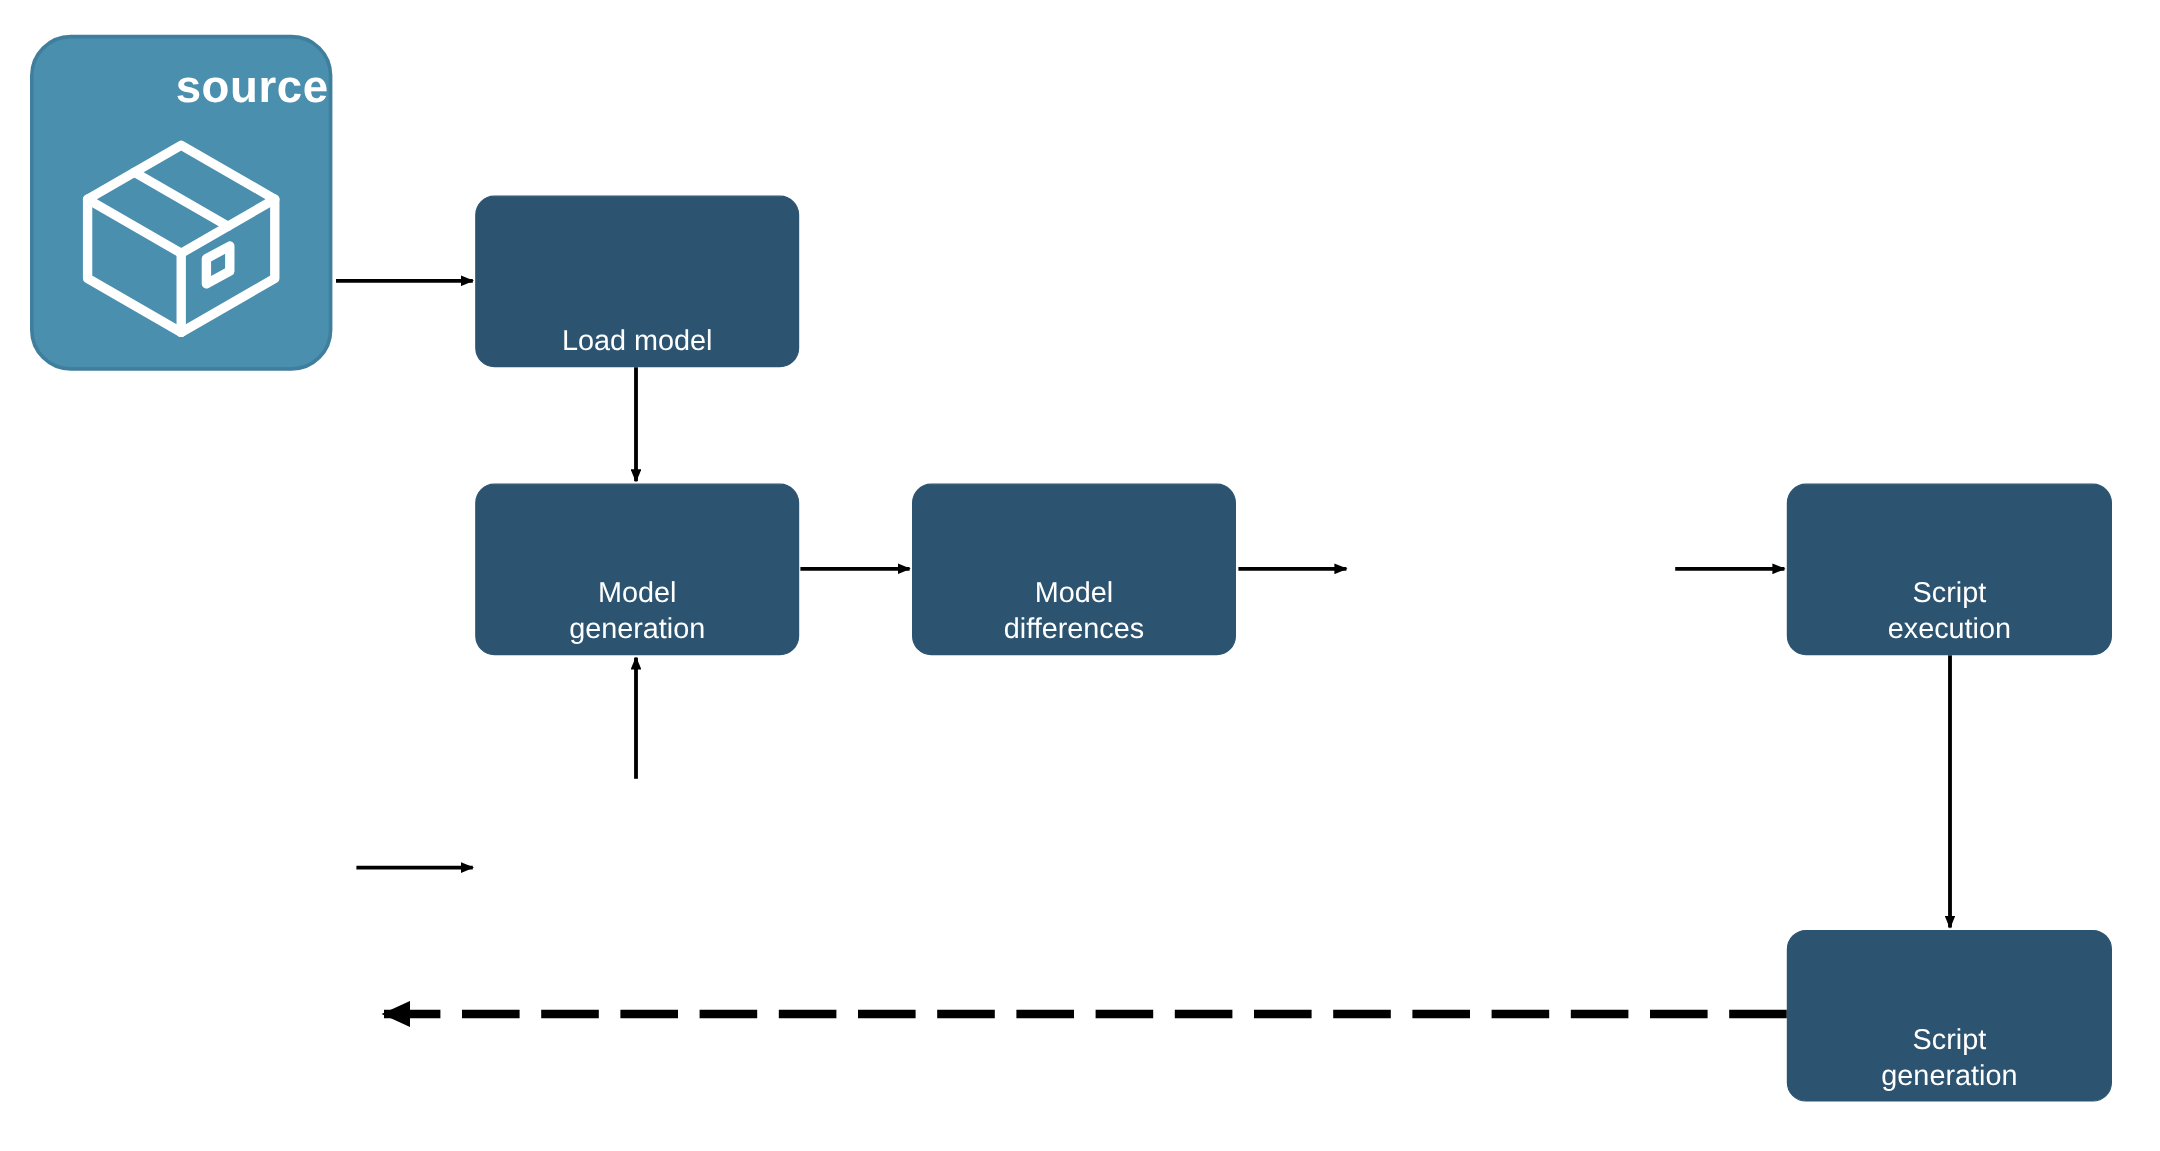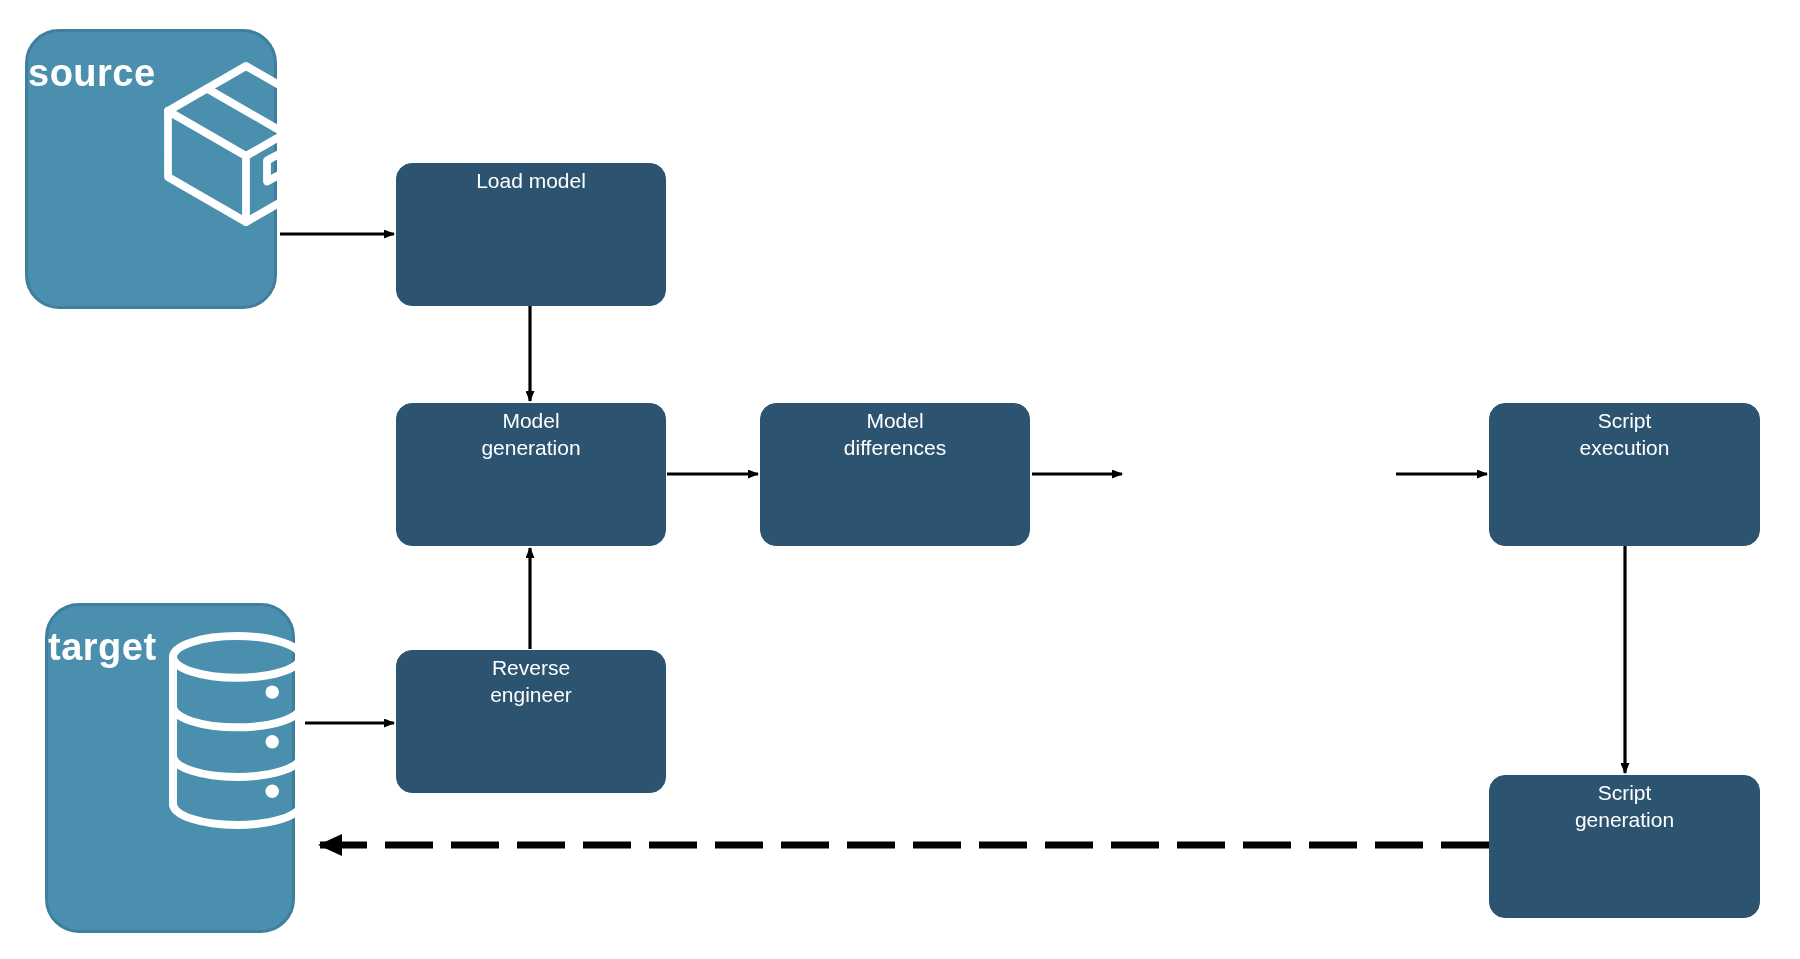--- a/index.html
+++ b/index.html
@@ -18,22 +18,22 @@
     overflow: hidden;
   }
   
   .endpoint {
     position: absolute;
     background: #4a8fae;
     border: 3px solid #3f7e9c;
     border-radius: 34px;
     box-sizing: border-box;
     display: flex;
-    flex-direction: row;
-    align-items: flex-start;
+    flex-direction: column;
+    align-items: flex-end;
   }
   .endpoint-label {
     color: #ffffff;
     font-weight: bold;
     font-size: 38px;
     letter-spacing: 0.5px;
     line-height: 1;
     text-align: center;
     user-select: none;
   }
@@ -45,25 +45,25 @@
     width: 100%;
   }
   
   .node {
     position: absolute;
     background: #2c5470;
     border: 1px solid #2c5470;
     border-radius: 16px;
     box-sizing: border-box;
     display: flex;
-    align-items: flex-start;
+    align-items: flex-end;
     justify-content: center;
     text-align: center;
     color: #ffffff;
-    font-size: 21px;
+    font-size: 24px;
     line-height: 1.28;
     padding: 4px 10px;
     user-select: none;
   }
   
   #edges {
     position: absolute;
     left: 0;
     top: 0;
     width: 1800px;
@@ -118,40 +118,20 @@
           <path d="M112 38 L112 82 L60 112"></path>
 
           <path d="M34 23 L86 53"></path>
 
           <path d="M74 71 L87 64 L87 78 L74 85 Z"></path>
         </g>
       </svg>
     </div>
   </div>
 
-  <div class="endpoint" style="left:45px; top:603px; width:250px; height:330px; padding-top:22px;">
-    <div class="endpoint-label">target</div>
-    <div class="endpoint-icon">
-      <svg width="160" height="205" viewBox="0 0 100 128" xmlns="http://www.w3.org/2000/svg">
-        <g fill="none" stroke="#ffffff" stroke-width="5" stroke-linejoin="round" stroke-linecap="round">
-          <ellipse cx="50" cy="18" rx="40" ry="13"></ellipse>
-          <path d="M10 18 L10 110"></path>
-          <path d="M90 18 L90 110"></path>
-          <path d="M10 110 a40 13 0 0 0 80 0"></path>
-          <path d="M10 49 a40 13 0 0 0 80 0"></path>
-          <path d="M10 80 a40 13 0 0 0 80 0"></path>
-        </g>
-        <g fill="#ffffff">
-          <circle cx="72" cy="40" r="4.2"></circle>
-          <circle cx="72" cy="71" r="4.2"></circle>
-          <circle cx="72" cy="102" r="4.2"></circle>
-        </g>
-      </svg>
-    </div>
-  </div>
 
   <div class="node" style="left:396px; top:163px; width:270px; height:143px;">
     <span>Load model</span>
   </div>
 
   <div class="node" style="left:396px; top:403px; width:270px; height:143px;">
     <span>
       <span>Model</span><br>
       <span>generation</span>
     </span>
@@ -165,26 +145,20 @@
   </div>
 
 
   <div class="node" style="left:1489px; top:403px; width:271px; height:143px;">
     <span>
       <span>Script</span><br>
       <span>execution</span>
     </span>
   </div>
 
-  <div class="node" style="left:396px; top:650px; width:270px; height:143px;">
-    <span>
-      <span>Reverse</span><br>
-      <span>engineer</span>
-    </span>
-  </div>
 
   <div class="node" style="left:1489px; top:775px; width:271px; height:143px;">
     <span>
       <span>Script</span><br>
       <span>generation</span>
     </span>
   </div>
 
 </div>
 

